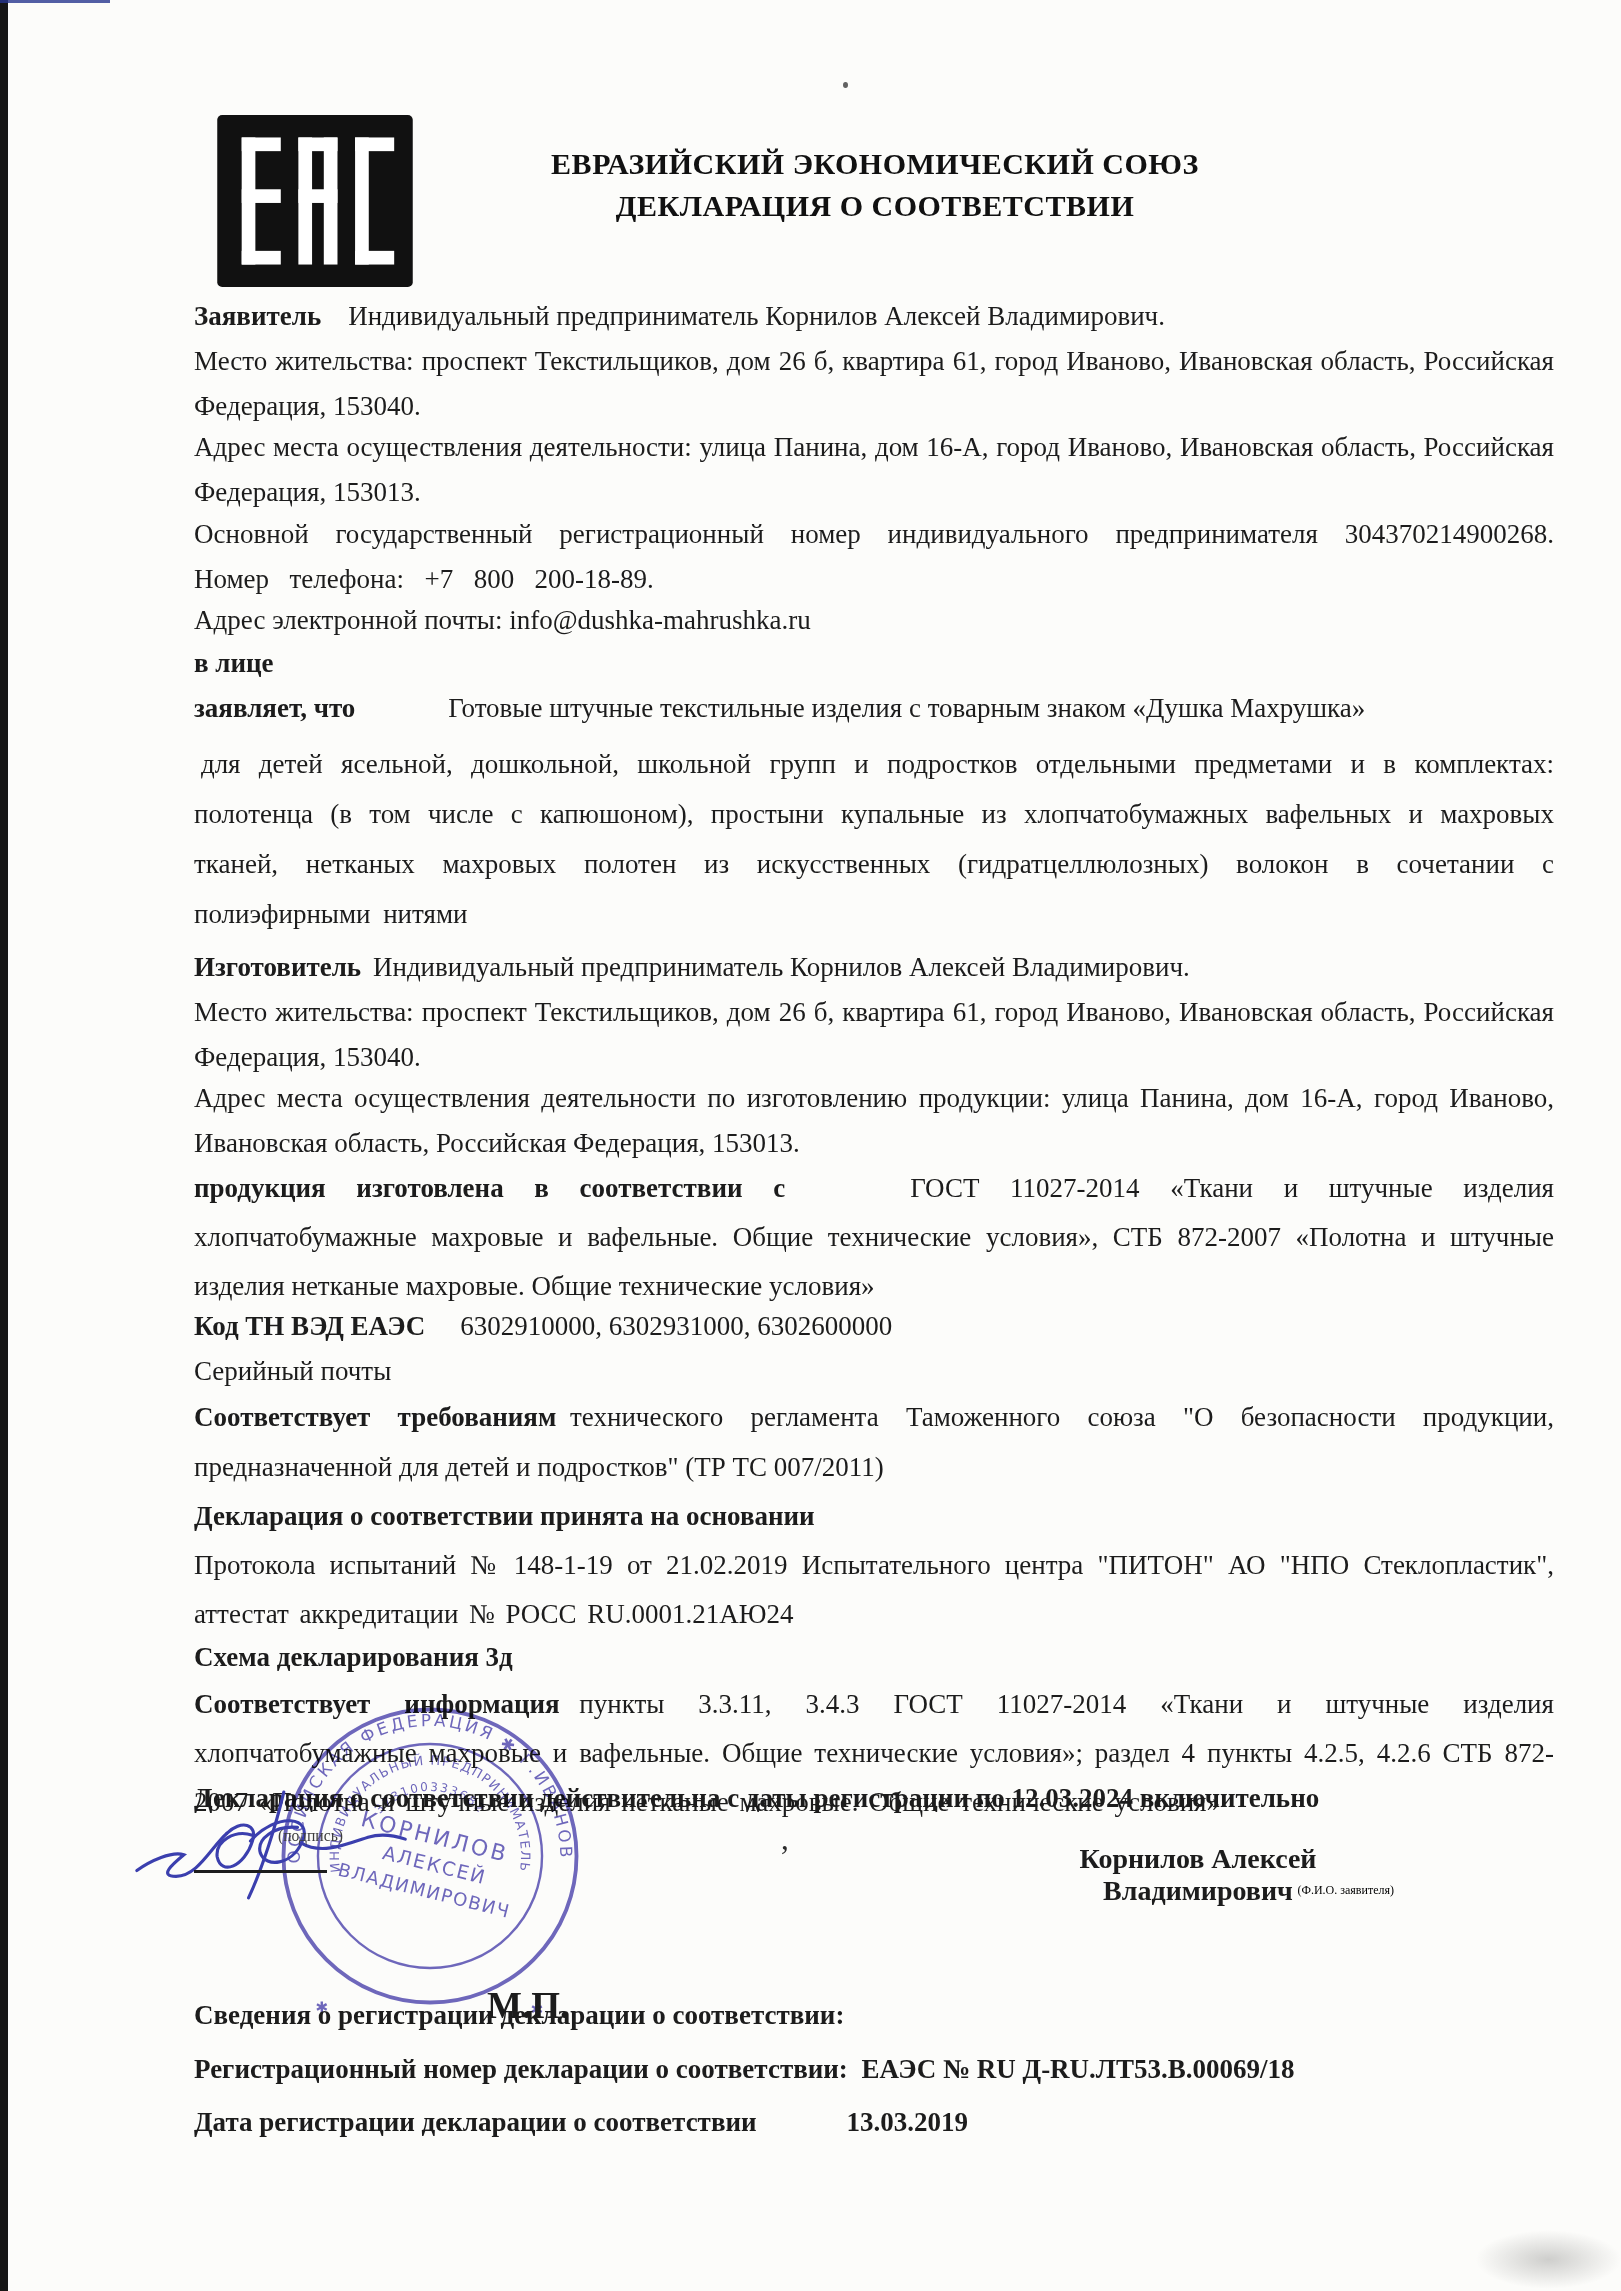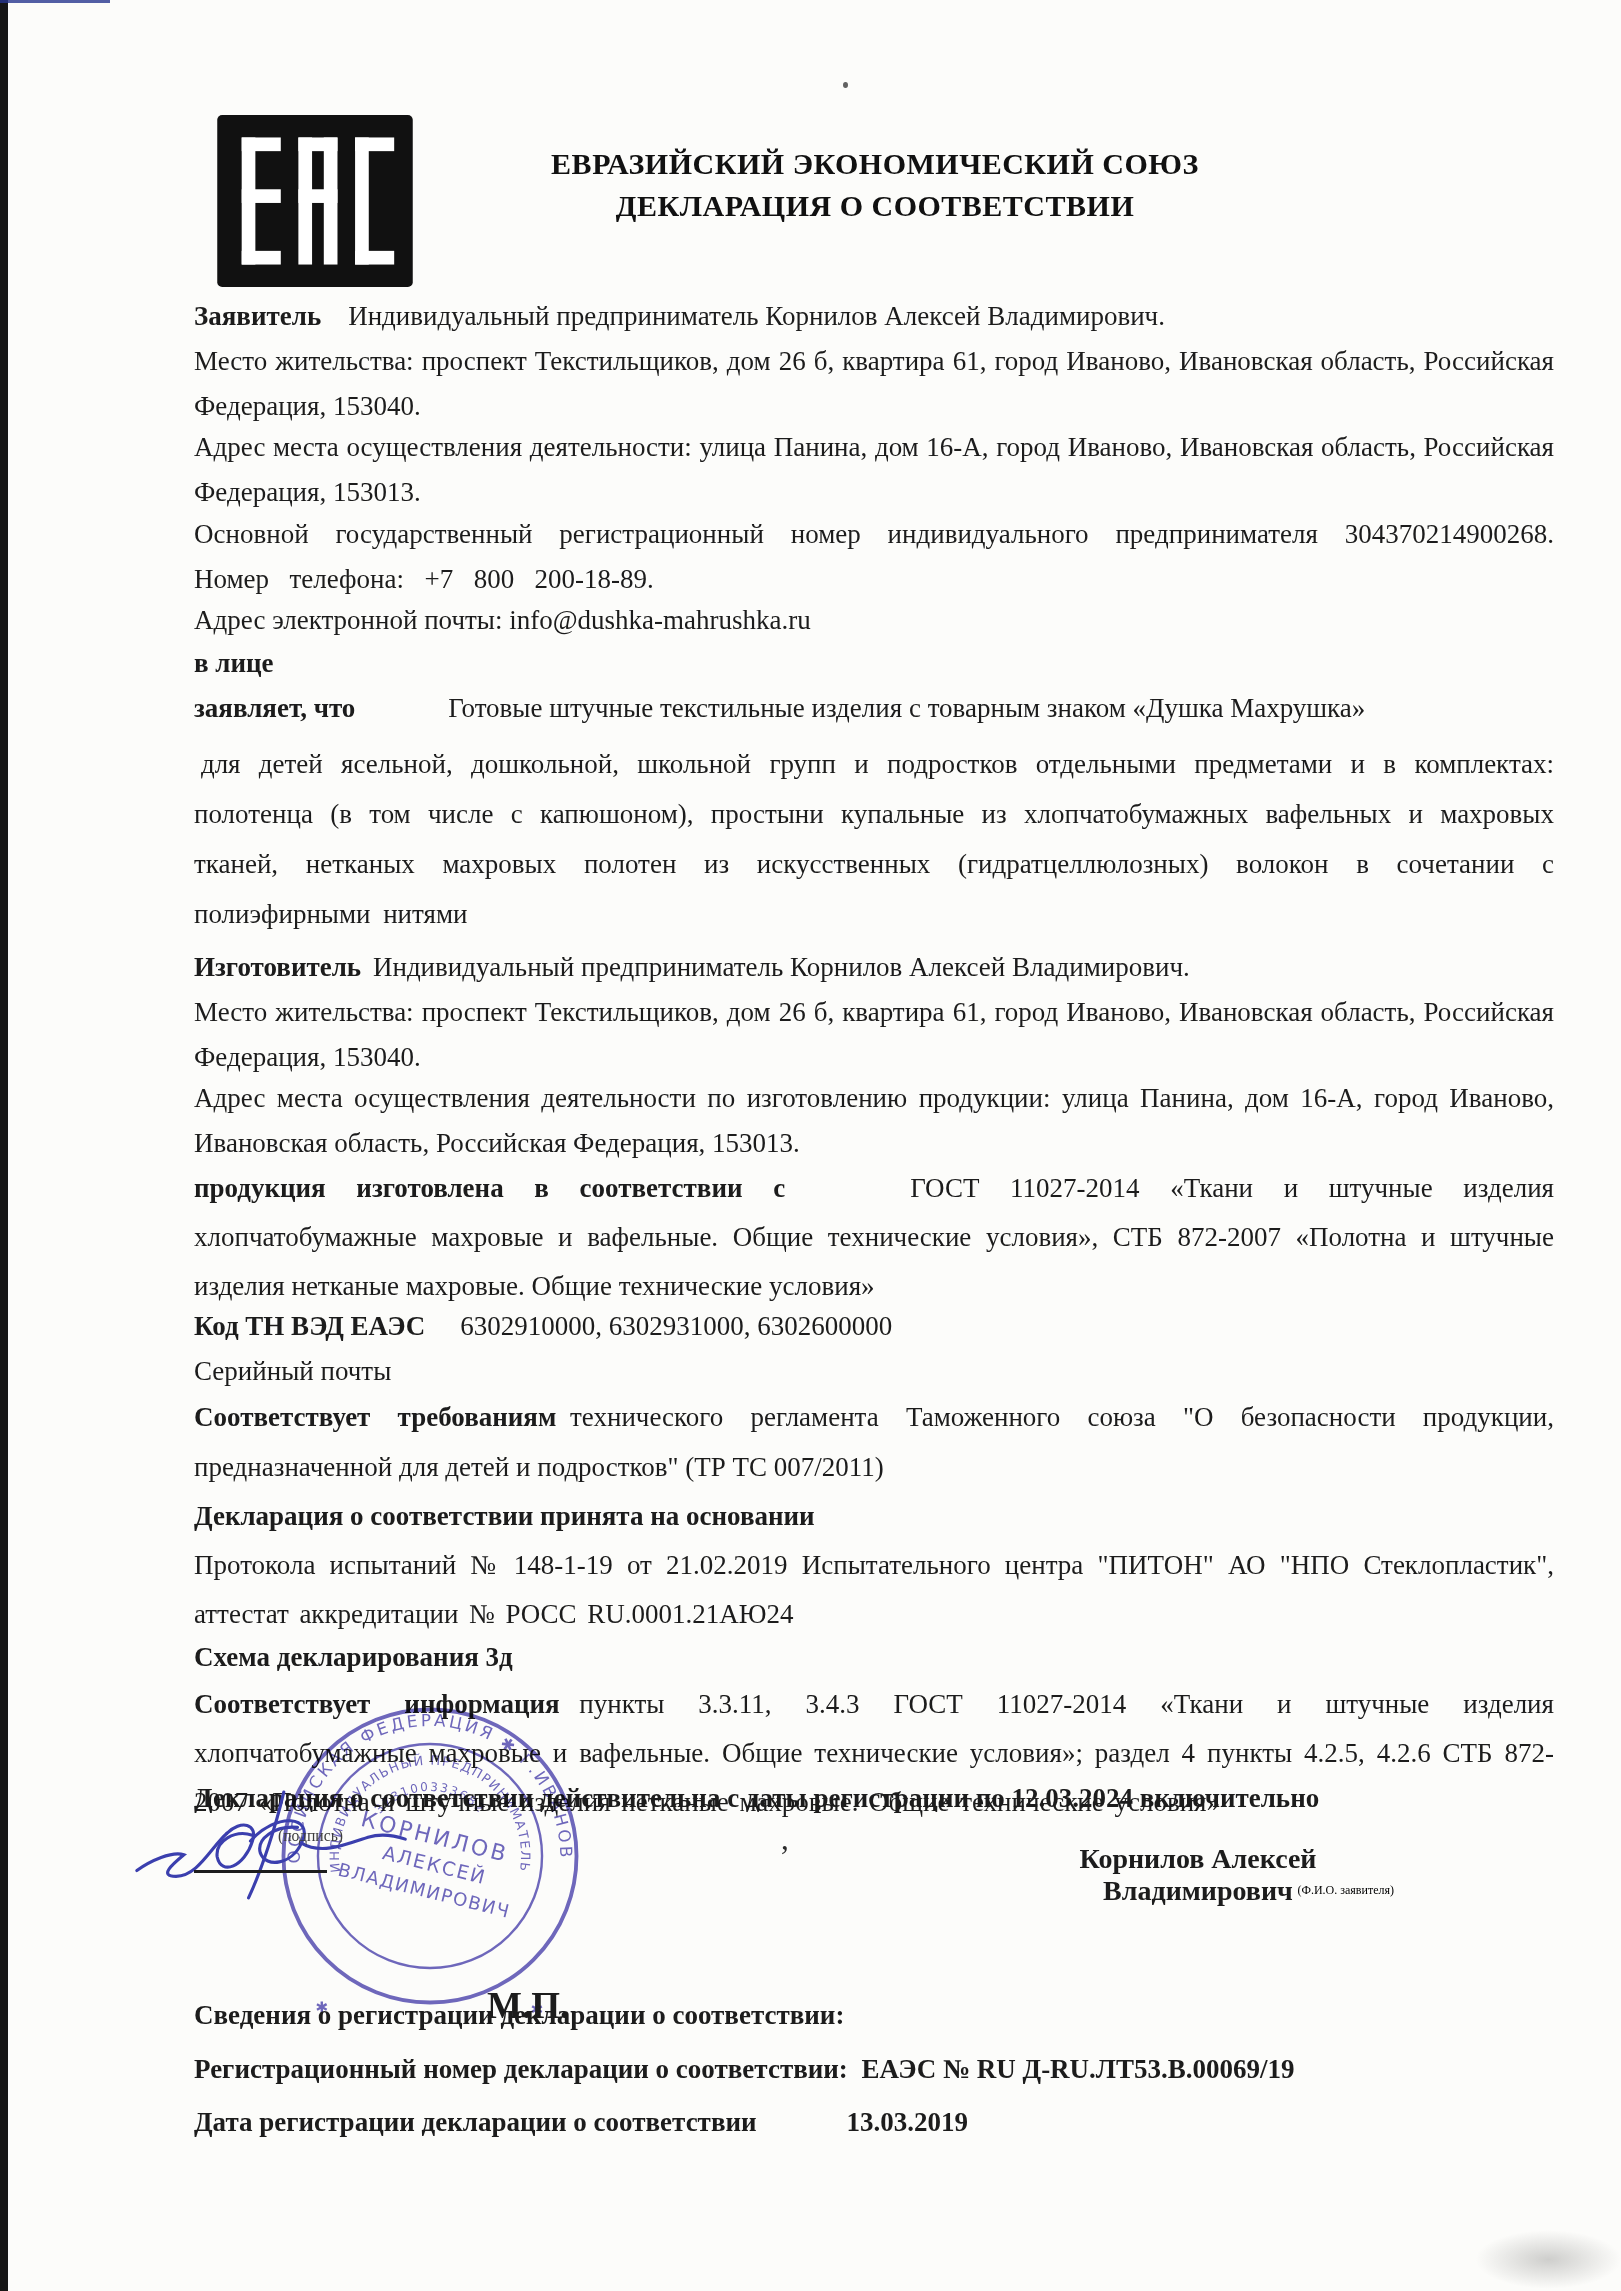--- a/index.html
+++ b/index.html
@@ -163,20 +163,20 @@
     </g>
   </svg>
   <div class="sig-line"></div>
   <div class="podpis">(подпись)</div>
   <div class="fio">Корнилов Алексей Владимирович</div>
   <div class="fio-label">(Ф.И.О. заявителя)</div>
   <div class="mp">М.П.</div>
 
   <div class="f1">Сведения о регистрации декларации о соответствии:</div>
   <div class="f2">
-    <span class="g14">Регистрационный номер декларации о соответствии:</span><span>ЕАЭС № RU Д-RU.ЛТ53.В.00069/19</span>
+    <span class="g14">Регистрационный номер декларации о соответствии:</span><span>ЕАЭС № RU Д-RU.ЛТ53.В.00069/18</span>
   </div>
   <div class="f3">
     <span class="g92">Дата регистрации декларации о соответствии</span><span>13.03.2019</span>
   </div>
 
 </div>
 
 
 </body></html>

